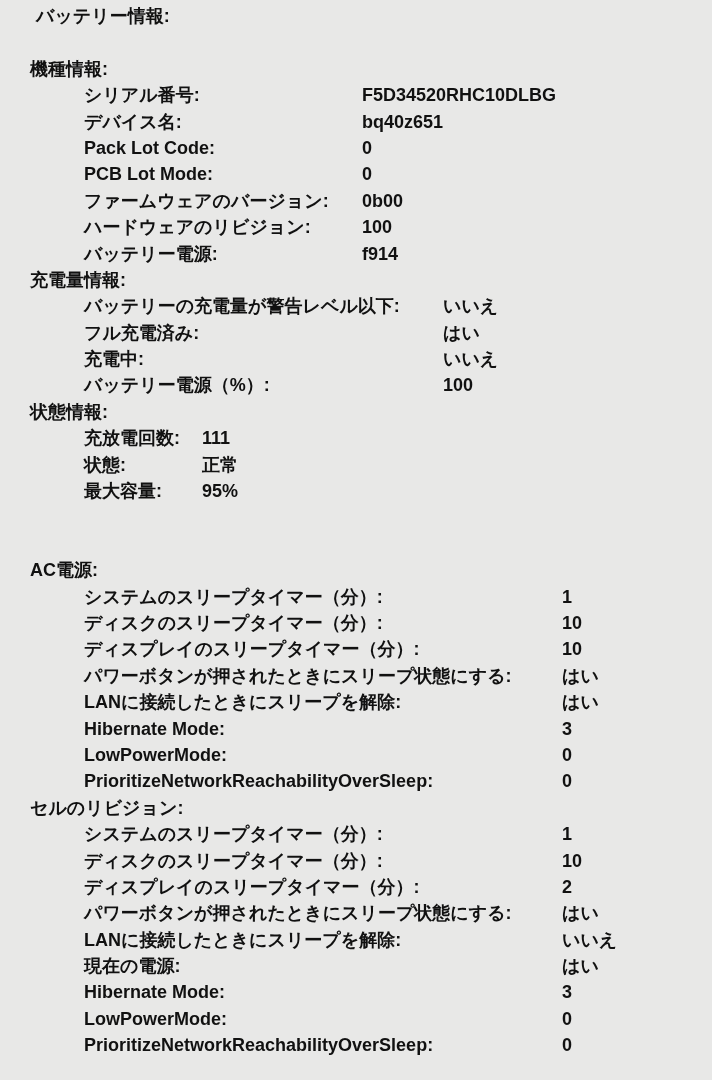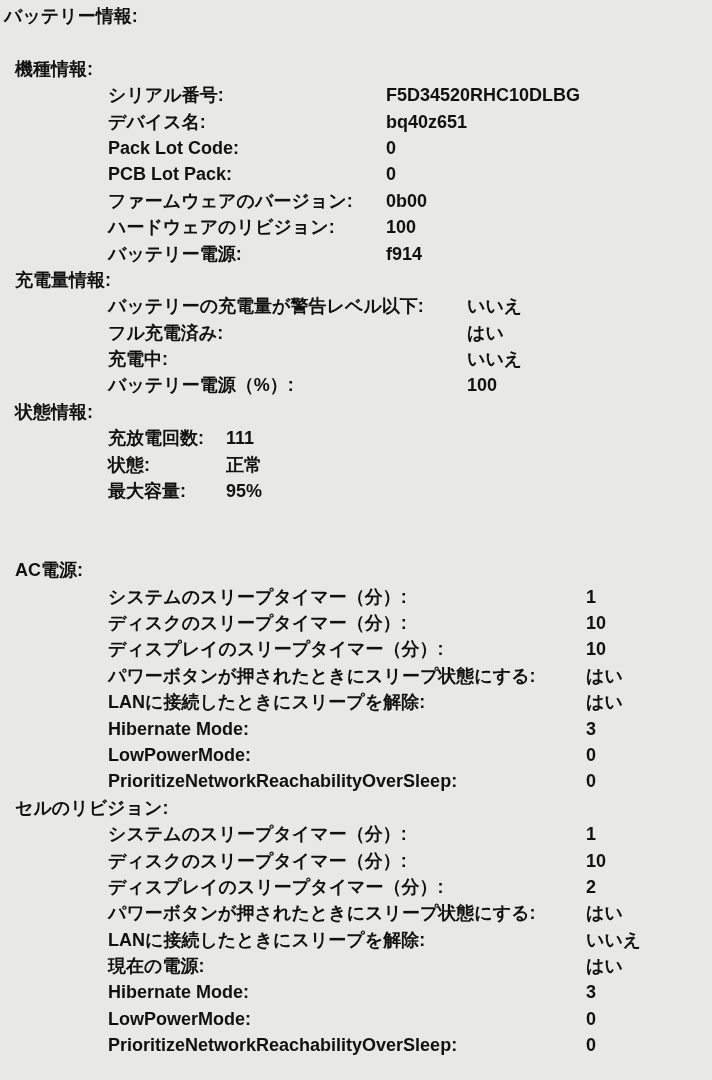--- a/index.html
+++ b/index.html
@@ -20,23 +20,23 @@
     position: relative;
     padding-top: 3px;
     width: 712px;
   }
   .line {
     position: relative;
     height: 26.4px;
     line-height: 26.4px;
     white-space: nowrap;
   }
-  .h1 { padding-left: 4px; }
-  .h2 { padding-left: 15px; }
-  .item { padding-left: 84px; margin-left: 24px; }
+  .h1 { padding-left: 36px; }
+  .h2 { padding-left: 30px; }
+  .item { padding-left: 84px; }
   .val {
     position: absolute;
     top: 0;
   }
   .col-model  .val { left: 362px; }
   .col-charge .val { left: 443px; }
   .col-status .val { left: 202px; }
   .col-power  .val { left: 562px; }
 </style>
 </head>
@@ -56,21 +56,21 @@
   </div>
   <div class="line item col-model">
     <span class="lbl">デバイス名:</span>
     <span class="val">bq40z651</span>
   </div>
   <div class="line item col-model">
     <span class="lbl">Pack Lot Code:</span>
     <span class="val">0</span>
   </div>
   <div class="line item col-model">
-    <span class="lbl">PCB Lot Pack:</span>
+    <span class="lbl">PCB Lot Mode:</span>
     <span class="val">0</span>
   </div>
   <div class="line item col-model">
     <span class="lbl">ファームウェアのバージョン:</span>
     <span class="val">0b00</span>
   </div>
   <div class="line item col-model">
     <span class="lbl">ハードウェアのリビジョン:</span>
     <span class="val">100</span>
   </div>

